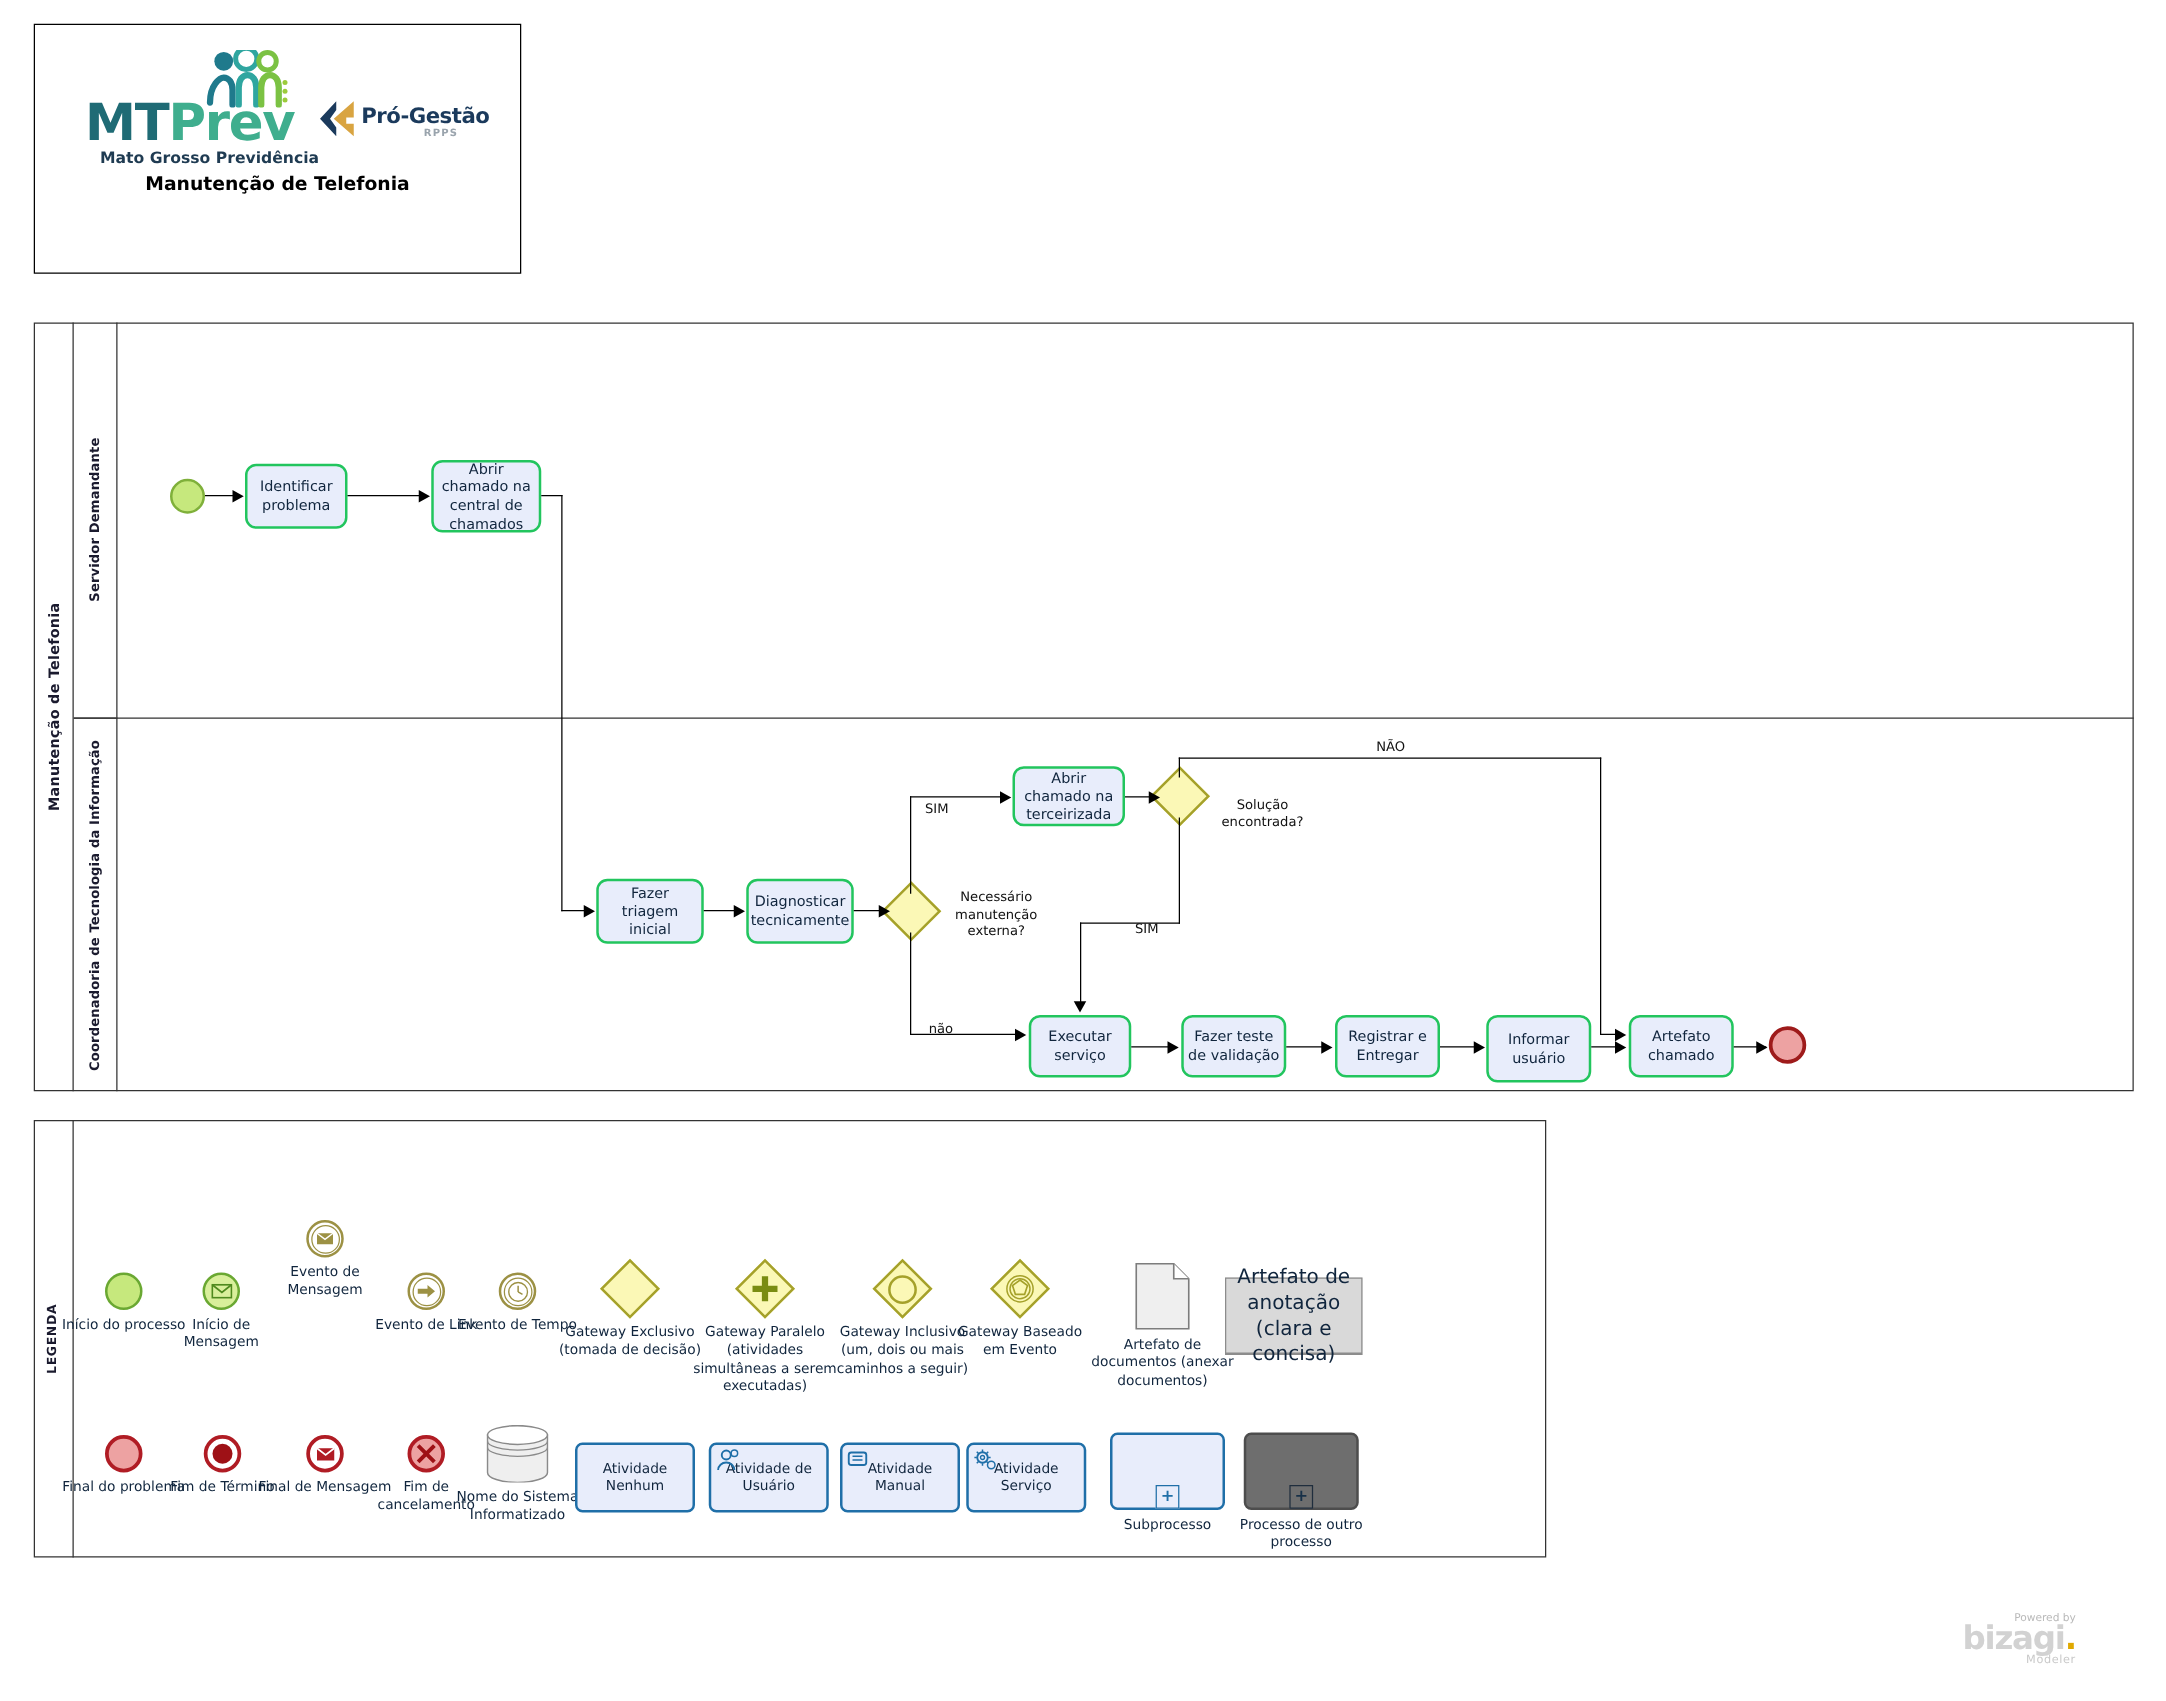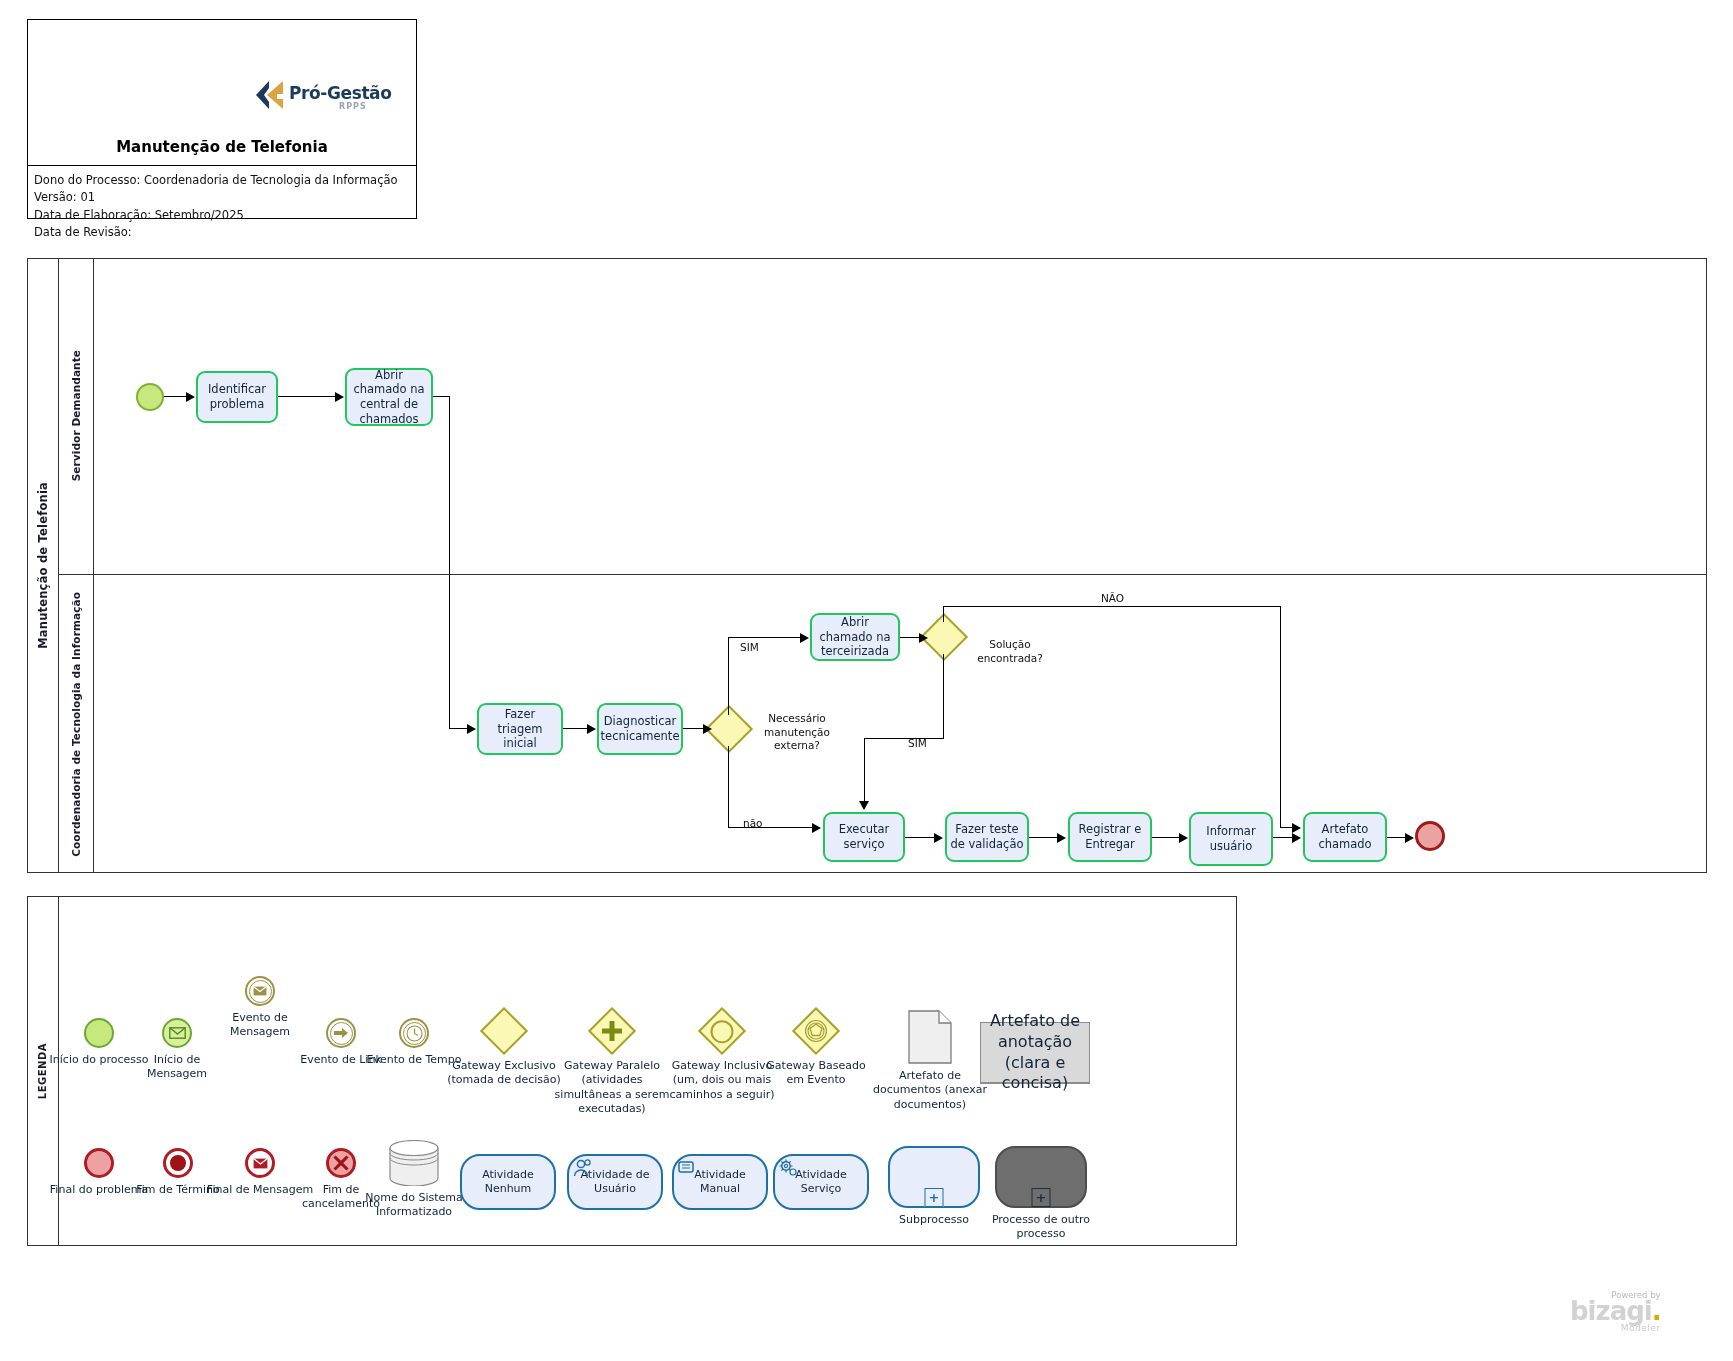--- a/index.html
+++ b/index.html
@@ -52,56 +52,67 @@
 
   
   #legend{left:27px;top:896px;width:1210px;height:350px;border:1px solid #333;box-sizing:border-box;background:#fff;}
   #legend-title{left:27px;top:896px;width:32px;height:350px;border-right:1px solid #333;box-sizing:border-box;display:flex;align-items:center;justify-content:center;}
   #legend-title span{writing-mode:vertical-rl;transform:rotate(180deg);font-size:10px;font-weight:bold;letter-spacing:.5px;}
   .lg-item{position:absolute;display:flex;flex-direction:column;align-items:center;}
   .lg-cap{font-size:11px;line-height:1.3;text-align:center;color:#10253d;margin-top:5px;width:108px;}
   .lg-cap.wide{width:128px;}
   .circle{border-radius:50%;box-sizing:border-box;display:flex;align-items:center;justify-content:center;}
   .diamond{transform:rotate(45deg);box-sizing:border-box;display:flex;align-items:center;justify-content:center;}
-  .lg-task{width:96px;height:56px;background:#e8edfb;border:2px solid #1f6fa8;border-radius:20px;box-sizing:border-box;
+  .lg-task{width:96px;height:56px;background:#e8edfb;border:2px solid #1f6fa8;border-radius:6px;box-sizing:border-box;
            display:flex;align-items:center;justify-content:center;text-align:center;font-size:11px;line-height:1.28;color:#10253d;position:relative;}
   .lg-task.grey{background:#6e6e6e;border-color:#4d4d4d;color:#6e6e6e;}
   .marker-plus{position:absolute;bottom:-1px;left:50%;transform:translateX(-50%);width:17px;height:17px;border:1.6px solid #1f6fa8;background:#e8edfb;
                display:flex;align-items:center;justify-content:center;font-size:13px;line-height:1;color:#1f6fa8;font-weight:bold;}
   .lg-task.grey .marker-plus{background:#6e6e6e;border-color:#1f2d3d;color:#173048;}
   .task-ico{position:absolute;left:3px;top:2px;width:20px;height:20px;}
   .note{width:110px;height:62px;background:#d9d9d9;border:1px solid #8c8c8c;border-bottom:2px solid #8c8c8c;display:flex;align-items:center;justify-content:center;
         text-align:center;font-size:16px;line-height:1.3;color:#10253d;padding:2px;box-sizing:border-box;}
   #bizagi{left:1570px;top:1290px;text-align:right;}
   #bz-powered{font-size:8.5px;color:#b9b9b9;}
   #bz-name{font-size:26px;font-weight:bold;color:#d2d2d2;letter-spacing:-1px;line-height:.9;}
   #bz-dot{color:#e0a900;}
   #bz-modeler{font-size:9px;color:#c9c9c9;letter-spacing:.5px;}
 </style>
 </head>
 <body>
 
 <div id="header-card" class="abs">
   <div id="header-logos">
+    <div id="mtprev-logo">
+      <svg id="mtprev-mark" viewBox="0 0 86 46">
+        <circle cx="23" cy="9" r="7.5" fill="#1f7a8c"></circle>
+        <circle cx="41" cy="7" r="8.5" fill="none" stroke="#2fa6a0" stroke-width="4"></circle>
+        <circle cx="58" cy="9" r="7" fill="none" stroke="#7bc243" stroke-width="4"></circle>
+        <path d="M12 42 C12 28, 20 22, 23 22 C27 22, 30 26, 30 32 L30 44" fill="none" stroke="#1f7a8c" stroke-width="5" stroke-linecap="round"></path>
+        <path d="M35 44 L35 30 C35 24, 38 20, 42 20 C46 20, 49 24, 49 30 L49 44" fill="none" stroke="#2fa6a0" stroke-width="5" stroke-linecap="round"></path>
+        <path d="M53 44 L53 30 C53 24, 56 20, 60 20 C64 20, 67 24, 67 30 L67 44" fill="none" stroke="#7bc243" stroke-width="5" stroke-linecap="round"></path>
+        <circle cx="72" cy="26" r="2" fill="#9ccb3b"></circle>
+          <circle cx="72" cy="33" r="2" fill="#9ccb3b"></circle>
+          <circle cx="72" cy="40" r="2" fill="#9ccb3b"></circle>
+      </svg>
+      <div id="mtprev-word">
+        <span class="mt">MT</span><span class="prev">Prev</span>
+      </div>
+      <div id="mtprev-sub">Mato Grosso Previdência</div>
+    </div>
     <div id="progestao-logo">
       <svg width="34" height="32" viewBox="0 0 34 32" style="position:absolute;left:0;top:5px">
         <path d="M16 1 L3 15 L16 29 L16 22 L11 15 L16 8 Z" fill="#1b3a5c"></path>
         <path d="M30 1 L14 15 L30 29 L30 19 L24 19 L24 14 L30 14 Z" fill="#d9a441"></path>
       </svg>
       <div id="pg-text">Pró-Gestão</div>
       <div id="pg-rpps">RPPS</div>
     </div>
   </div>
   <div id="header-title">Manutenção de Telefonia</div>
-  <div id="header-meta">
-    <div>Dono do Processo: Coordenadoria de Tecnologia da Informação</div>
-    <div>Versão: 01</div>
-    <div>Data de Elaboração: Setembro/2025</div>
-    <div>Data de Revisão:</div>
-  </div>
 </div>
 
 <div id="pool" class="abs"></div>
 <div id="pool-title" class="abs">
     <span>Manutenção de Telefonia</span>
   </div>
 <div id="lane1-title" class="abs lane-title">
     <span>Servidor Demandante</span>
   </div>
 <div id="lane2-title" class="abs lane-title">

